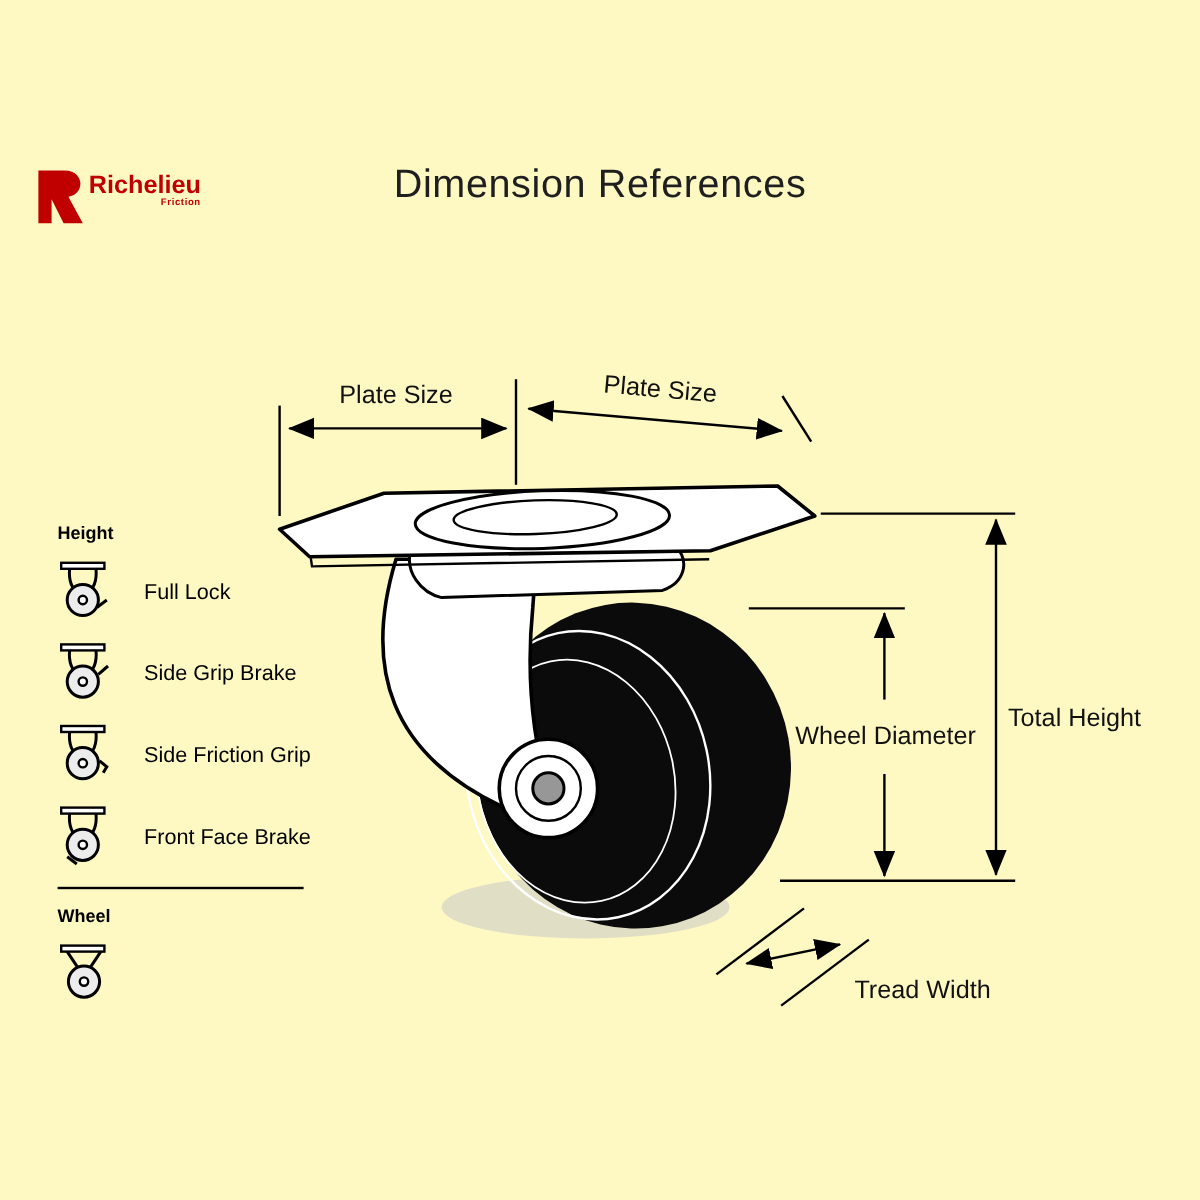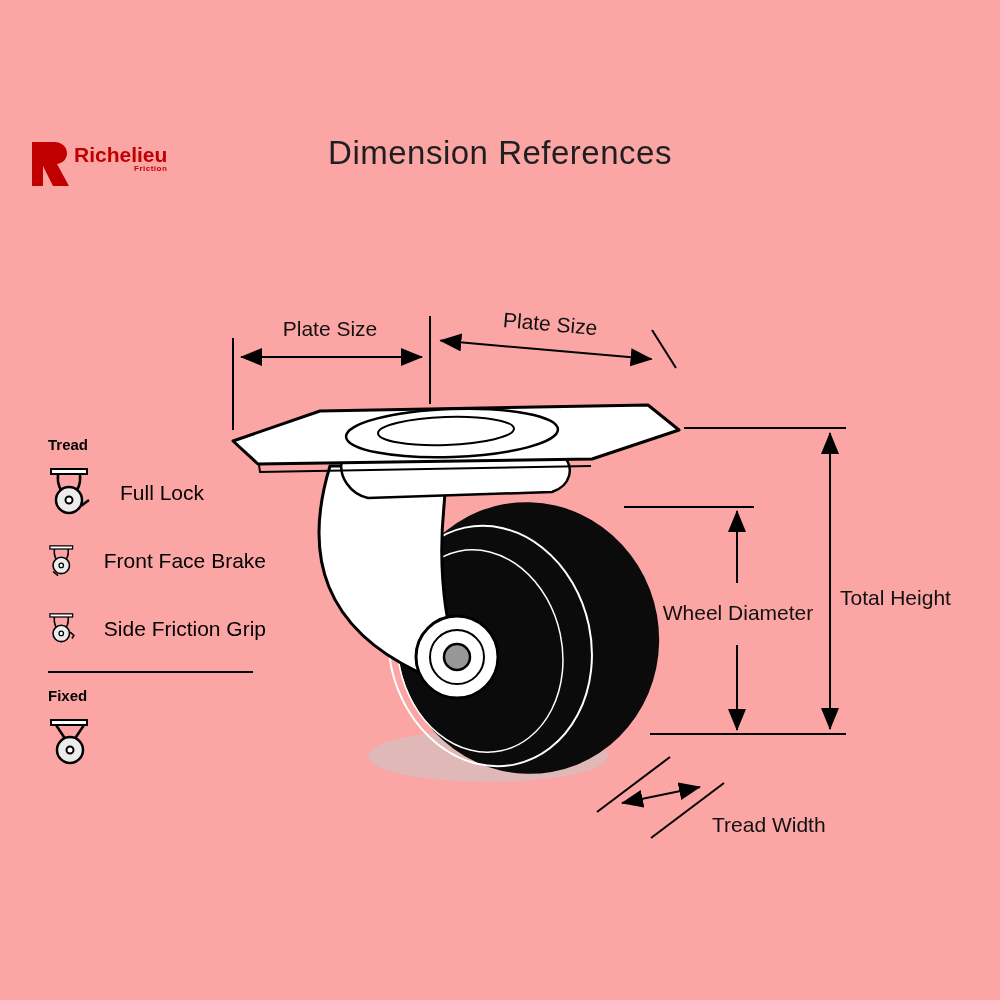--- a/index.html
+++ b/index.html
@@ -1,31 +1,31 @@
 <!DOCTYPE html>
 <html><head>
 <meta charset="utf-8">
 <style>
   * { margin:0; padding:0; box-sizing:border-box; }
   html,body { width:1000px; height:1000px; }
   body { background:#ffffff; font-family:"Liberation Sans", sans-serif; position:relative; overflow:hidden; }
-  .canvas { position:absolute; inset:0; background:#fca5a5; }
+  .canvas { position:absolute; inset:0; background:#fef9c3; }
 
   .title { position:absolute; top:134px; left:0; width:100%; text-align:center;
            font-size:33px; color:#1f1f1f; font-weight:400; letter-spacing:.5px; }
 
   .logo { position:absolute; left:30px; top:140px; display:flex; align-items:flex-start; gap:4px; }
   .logo-text { display:flex; flex-direction:column; align-items:flex-end; margin-top:4px; }
   .logo-brand { color:#c00000; font-weight:700; font-size:21px; line-height:22px; }
   .logo-sub { color:#c00000; font-weight:700; font-size:8px; letter-spacing:.5px; margin-top:-2px; }
 
   .legend { position:absolute; left:48px; top:436px; width:218px; }
   .legend-header { font-size:15px; font-weight:700; color:#000; margin-bottom:14px; }
   .legend-item { display:flex; align-items:center; gap:28px; margin-bottom:16px; height:52px; }
-  .legend-label { font-size:21px; color:#000; white-space:nowrap; }
+  .legend-label { font-size:18px; color:#000; white-space:nowrap; }
   .legend-divider { border:none; border-top:2px solid #000; margin:6px 0 14px; width:205px; }
 
   .diagram-svg { position:absolute; inset:0; }
   .dim-label { font-size:21px; fill:#111; font-family:"Liberation Sans", sans-serif; }
 </style>
 </head>
 <body>
 
 <div class="canvas">
 
@@ -35,59 +35,69 @@
     </svg>
     <div class="logo-text">
       <span class="logo-brand">Richelieu</span>
       <span class="logo-sub">Friction</span>
     </div>
   </div>
 
   <h1 class="title">Dimension References</h1>
 
   <div class="legend">
-    <div class="legend-header">Tread</div>
+    <div class="legend-header">Height</div>
 
     <div class="legend-item">
       <svg width="44" height="52" viewBox="0 0 44 52">
         <rect x="3" y="2" width="36" height="5" fill="#fff" stroke="#000" stroke-width="2"></rect>
         <path d="M10 7 C9 18 12 24 18 28 M32 7 C33 18 30 24 24 28" fill="none" stroke="#000" stroke-width="2.5"></path>
         <circle cx="21" cy="33" r="13" fill="#ececec" stroke="#000" stroke-width="2.5"></circle>
         <circle cx="21" cy="33" r="3.5" fill="#fff" stroke="#000" stroke-width="2"></circle>
         <path d="M33 39 L41 33" stroke="#000" stroke-width="2.5"></path>
       </svg>
       <span class="legend-label">Full Lock</span>
     </div>
 
-
     <div class="legend-item">
       <svg width="44" height="52" viewBox="0 0 44 52">
         <rect x="3" y="2" width="36" height="5" fill="#fff" stroke="#000" stroke-width="2"></rect>
         <path d="M10 7 C9 18 12 24 18 28 M32 7 C33 18 30 24 24 28" fill="none" stroke="#000" stroke-width="2.5"></path>
         <circle cx="21" cy="33" r="13" fill="#ececec" stroke="#000" stroke-width="2.5"></circle>
         <circle cx="21" cy="33" r="3.5" fill="#fff" stroke="#000" stroke-width="2"></circle>
-        <path d="M8 43 L16 49" stroke="#000" stroke-width="2.5"></path>
+        <path d="M34 27 L42 20" stroke="#000" stroke-width="2.5"></path>
       </svg>
-      <span class="legend-label">Front Face Brake</span>
+      <span class="legend-label">Side Grip Brake</span>
     </div>
 
     <div class="legend-item">
       <svg width="44" height="52" viewBox="0 0 44 52">
         <rect x="3" y="2" width="36" height="5" fill="#fff" stroke="#000" stroke-width="2"></rect>
         <path d="M10 7 C9 18 12 24 18 28 M32 7 C33 18 30 24 24 28" fill="none" stroke="#000" stroke-width="2.5"></path>
         <circle cx="21" cy="33" r="13" fill="#ececec" stroke="#000" stroke-width="2.5"></circle>
         <circle cx="21" cy="33" r="3.5" fill="#fff" stroke="#000" stroke-width="2"></circle>
         <path d="M35 31 L41 36 L38 41" fill="none" stroke="#000" stroke-width="2.5"></path>
       </svg>
       <span class="legend-label">Side Friction Grip</span>
     </div>
 
+    <div class="legend-item">
+      <svg width="44" height="52" viewBox="0 0 44 52">
+        <rect x="3" y="2" width="36" height="5" fill="#fff" stroke="#000" stroke-width="2"></rect>
+        <path d="M10 7 C9 18 12 24 18 28 M32 7 C33 18 30 24 24 28" fill="none" stroke="#000" stroke-width="2.5"></path>
+        <circle cx="21" cy="33" r="13" fill="#ececec" stroke="#000" stroke-width="2.5"></circle>
+        <circle cx="21" cy="33" r="3.5" fill="#fff" stroke="#000" stroke-width="2"></circle>
+        <path d="M8 43 L16 49" stroke="#000" stroke-width="2.5"></path>
+      </svg>
+      <span class="legend-label">Front Face Brake</span>
+    </div>
+
     <hr class="legend-divider">
 
-    <div class="legend-header">Fixed</div>
+    <div class="legend-header">Wheel</div>
 
     <div class="legend-item">
       <svg width="44" height="52" viewBox="0 0 44 52">
         <rect x="3" y="2" width="36" height="5" fill="#fff" stroke="#000" stroke-width="2"></rect>
         <path d="M8 7 L18 22 M36 7 L26 22" fill="none" stroke="#000" stroke-width="2.5"></path>
         <circle cx="22" cy="32" r="13" fill="#ececec" stroke="#000" stroke-width="2.5"></circle>
         <circle cx="22" cy="32" r="3.5" fill="#fff" stroke="#000" stroke-width="2"></circle>
       </svg>
     </div>
   </div>

